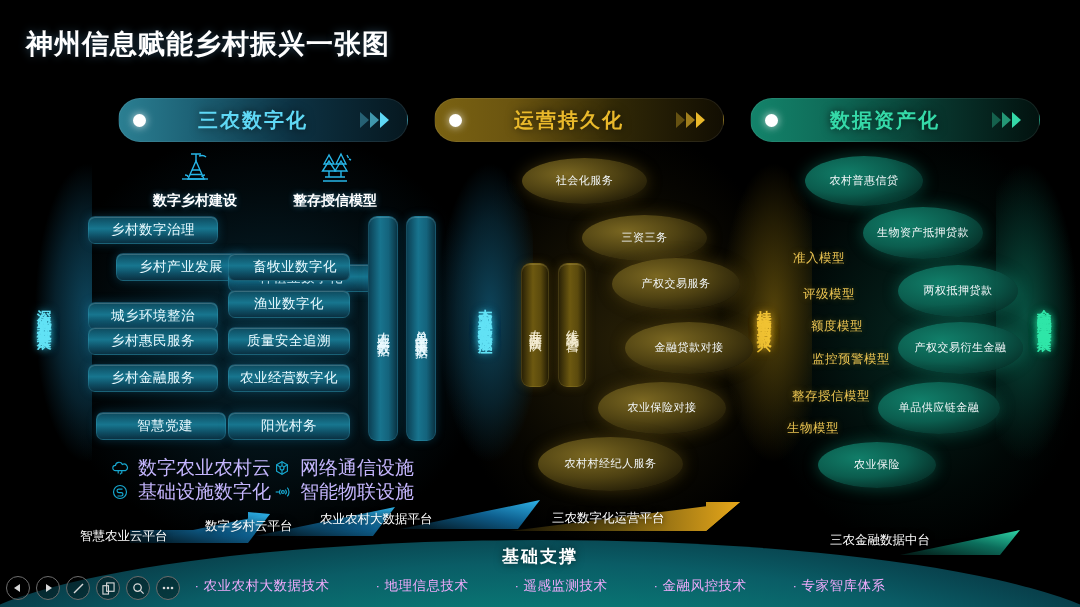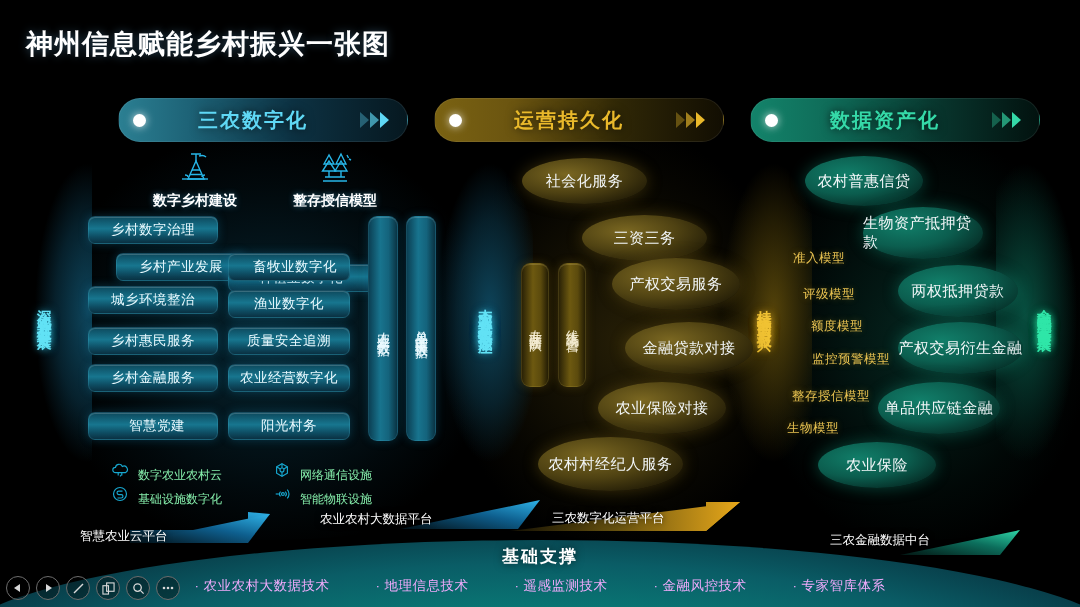--- a/index.html
+++ b/index.html
@@ -121,27 +121,27 @@
     background:linear-gradient(90deg,#2a2206 0%, #6d5910 42%, #5b4a0d 72%, #241d04 100%);
     box-shadow:inset 0 1px 0 rgba(255,230,150,.18), 0 0 10px rgba(130,100,20,.35);
     border:1px solid rgba(220,190,90,.16);
   }
   .vbar-gold span { writing-mode:vertical-rl; text-orientation:upright;
                     font-size:13px; color:#f4ecd2; letter-spacing:2px; }
 
   
   .fnote { position:absolute; display:flex; align-items:center; gap:8px; }
   .fnote .fi { width:20px; height:20px; color:#17a7cf; display:flex; align-items:center; justify-content:center; }
-  .fnote .ft { font-size:12px; color:#86efac;margin-top:12px; }
+  .fnote .ft { font-size:19px; color:#c4b5fd; }
 
   
   .ell {
     position:absolute; border-radius:50%;
     display:flex; align-items:center; justify-content:center; 
-    font-size:15px; line-height:1.25; color:#f2f6f8; letter-spacing:.5px;
+    font-size:11px; line-height:1.25; color:#f2f6f8; letter-spacing:.5px;
   }
   .ell-gold {
     background:radial-gradient(ellipse at 35% 35%, rgba(128,108,35,.95) 0%, rgba(86,72,20,.9) 45%, rgba(40,33,8,.85) 80%, rgba(18,15,3,.6) 100%);
     box-shadow:0 0 16px rgba(120,95,20,.45);
   }
   .ell-green {
     background:radial-gradient(ellipse at 35% 35%, rgba(18,132,110,.95) 0%, rgba(12,100,84,.92) 45%, rgba(6,52,44,.86) 80%, rgba(2,22,18,.6) 100%);
     box-shadow:0 0 16px rgba(15,140,115,.45);
   }
 
@@ -251,24 +251,24 @@
         <path d="M12 21v6M24 21v6"></path>
           <path d="M6 31h24M8 27h20"></path>
         <path d="M30 5l1.5 3M32 9l2 1"></path>
       </svg>
     </div>
     <div class="cap">整存授信模型</div>
   </div>
 
   <div class="chip" style="left:88px; top:216px; width:130px;">乡村数字治理</div>
   <div class="chip" style="left:88px; top:253px; width:130px;margin-left:28px;">乡村产业发展</div>
-  <div class="chip" style="left:88px; top:286px; width:130px;">城乡环境整治</div>
+  <div class="chip" style="left:88px; top:302px; width:130px;">城乡环境整治</div>
   <div class="chip" style="left:88px; top:327px; width:130px;">乡村惠民服务</div>
   <div class="chip" style="left:88px; top:364px; width:130px;">乡村金融服务</div>
-  <div class="chip" style="left:88px; top:412px; width:130px;padding-left:8px;">智慧党建</div>
+  <div class="chip" style="left:96px; top:412px; width:130px;padding-left:8px;">智慧党建</div>
 
   <div class="chip" style="left:228px; top:216px; width:146px;margin-top:48px;">种植业数字化</div>
   <div class="chip" style="left:228px; top:253px; width:122px;padding-left:12px;">畜牧业数字化</div>
   <div class="chip" style="left:228px; top:290px; width:122px;">渔业数字化</div>
   <div class="chip" style="left:228px; top:327px; width:122px;">质量安全追溯</div>
   <div class="chip" style="left:228px; top:364px; width:122px;">农业经营数字化</div>
   <div class="chip" style="left:228px; top:412px; width:122px;">阳光村务</div>
 
   <div class="vbar" style="left:368px; top:216px; width:30px; height:225px;">
     <span>农业农村大数据</span>
@@ -353,20 +353,33 @@
             <stop offset="55%" stop-color="#0e5f8e"></stop>
             <stop offset="100%" stop-color="#2fb3e8"></stop>
       </linearGradient>
         </defs>
       <polygon points="0,31 118,31 118,17 140,2 118,0 118,18 0,18" fill="url(#ga1)"></polygon>
       <polygon points="0,31 140,2 118,31" fill="url(#ga1)"></polygon>
     </svg>
     <span class="plab" style="left:-50px; top:16px;">智慧农业云平台</span>
   </div>
 
+  <div class="parrow" style="left:255px; top:505px; width:140px; height:32px;">
+    <svg class="shape" viewBox="0 0 140 32" preserveAspectRatio="none">
+      <defs>
+          <linearGradient id="ga2" x1="0" y1="1" x2="1" y2="0">
+        <stop offset="0%" stop-color="#031016"></stop>
+            <stop offset="55%" stop-color="#0e5f8e"></stop>
+            <stop offset="100%" stop-color="#2fb3e8"></stop>
+      </linearGradient>
+        </defs>
+      <polygon points="0,31 140,2 118,31" fill="url(#ga2)"></polygon>
+    </svg>
+    <span class="plab" style="left:-50px; top:13px;">数字乡村云平台</span>
+  </div>
 
   <div class="parrow" style="left:400px; top:498px; width:140px; height:32px;">
     <svg class="shape" viewBox="0 0 140 32" preserveAspectRatio="none">
       <defs>
           <linearGradient id="ga3" x1="0" y1="1" x2="1" y2="0">
         <stop offset="0%" stop-color="#031016"></stop>
             <stop offset="55%" stop-color="#0e5f8e"></stop>
             <stop offset="100%" stop-color="#2fb3e8"></stop>
       </linearGradient>
         </defs>

